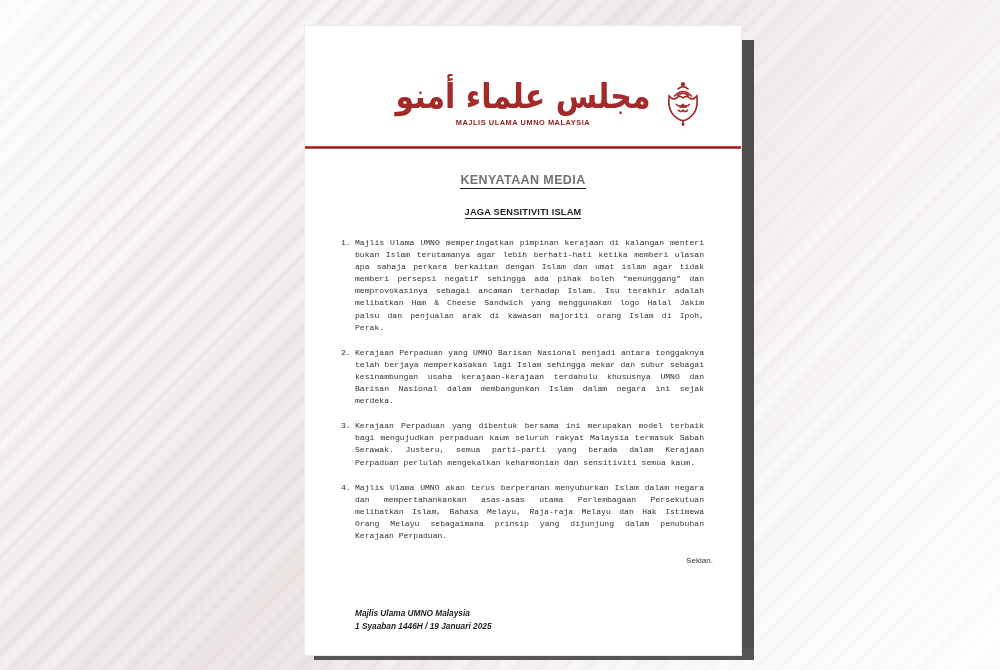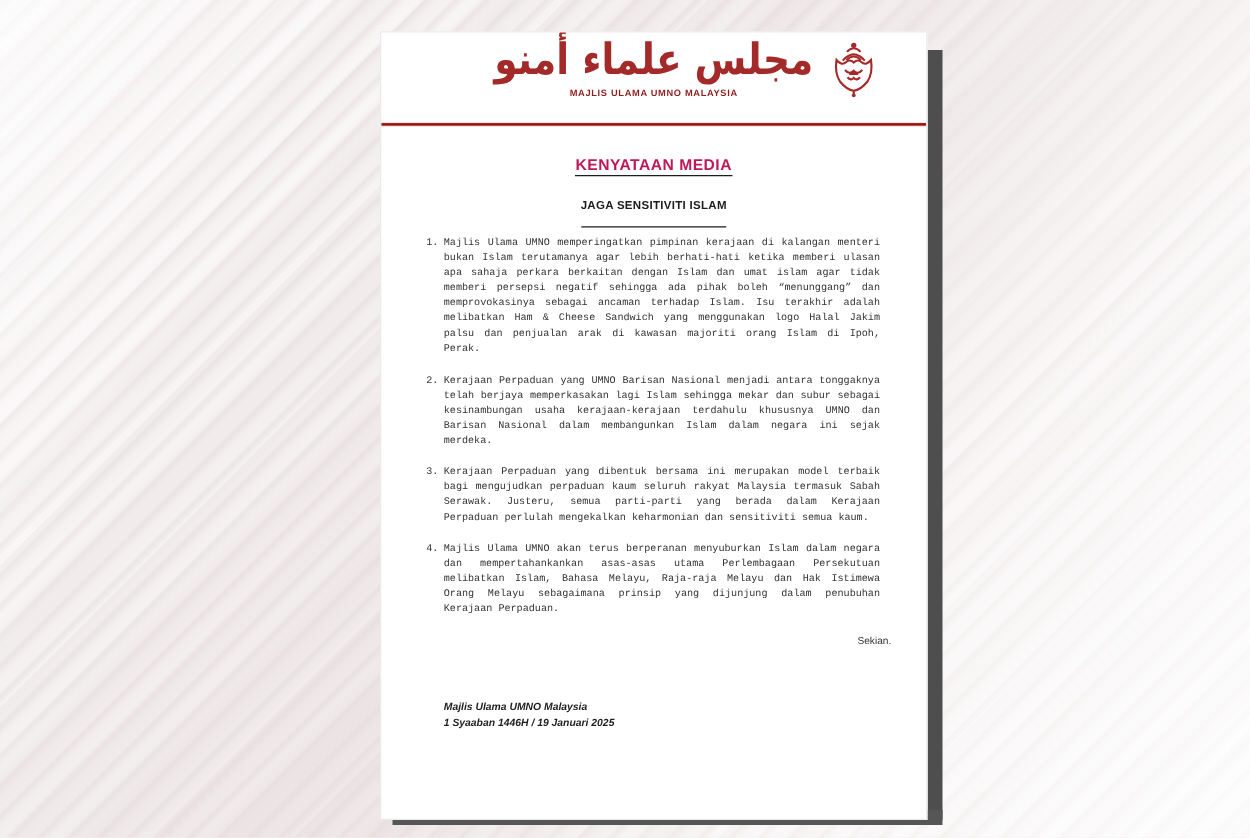--- a/index.html
+++ b/index.html
@@ -73,20 +73,21 @@
     background: #ffffff;
     box-sizing: border-box;
     border: 1px solid #eceaea;
     overflow: hidden;
   }
 
   
   .letterhead {
     position: relative;
     height: 72px;
+    margin-top: 48px;
   }
   .logo-arabic {
     position: absolute;
     left: 0;
     right: 0;
     top: 6px;
     text-align: center;
   }
   .arabic-calligraphy {
     display: block;
@@ -128,37 +129,37 @@
   .doc-body {
     padding: 0 28px;
     box-sizing: border-box;
   }
   .doc-title {
     text-align: center;
     margin-top: 24px;
     font-size: 12.5px;
     font-weight: 700;
     letter-spacing: 0.4px;
-    color: #be185d;
+    color: #737373;
   }
   .doc-title span {
     border-bottom: 1.3px solid #1d1d1d;
     padding-bottom: 1px;
   }
   .doc-subtitle {
     text-align: center;
     margin-top: 20px;
     font-size: 9.2px;
     font-weight: 700;
     letter-spacing: 0.25px;
     color: #1d1d1d;
   }
   .doc-subtitle span {
     border-bottom: 1px solid #1d1d1d;
-    padding-bottom: 12px;
+    padding-bottom: 1px;
   }
 
   ol.clauses {
     margin: 20px 0 0 0;
     padding: 0 9px 0 22px;
     list-style: none;
     counter-reset: clause;
     font-family: Liberation Mono, monospace;
   }
   ol.clauses > li {

